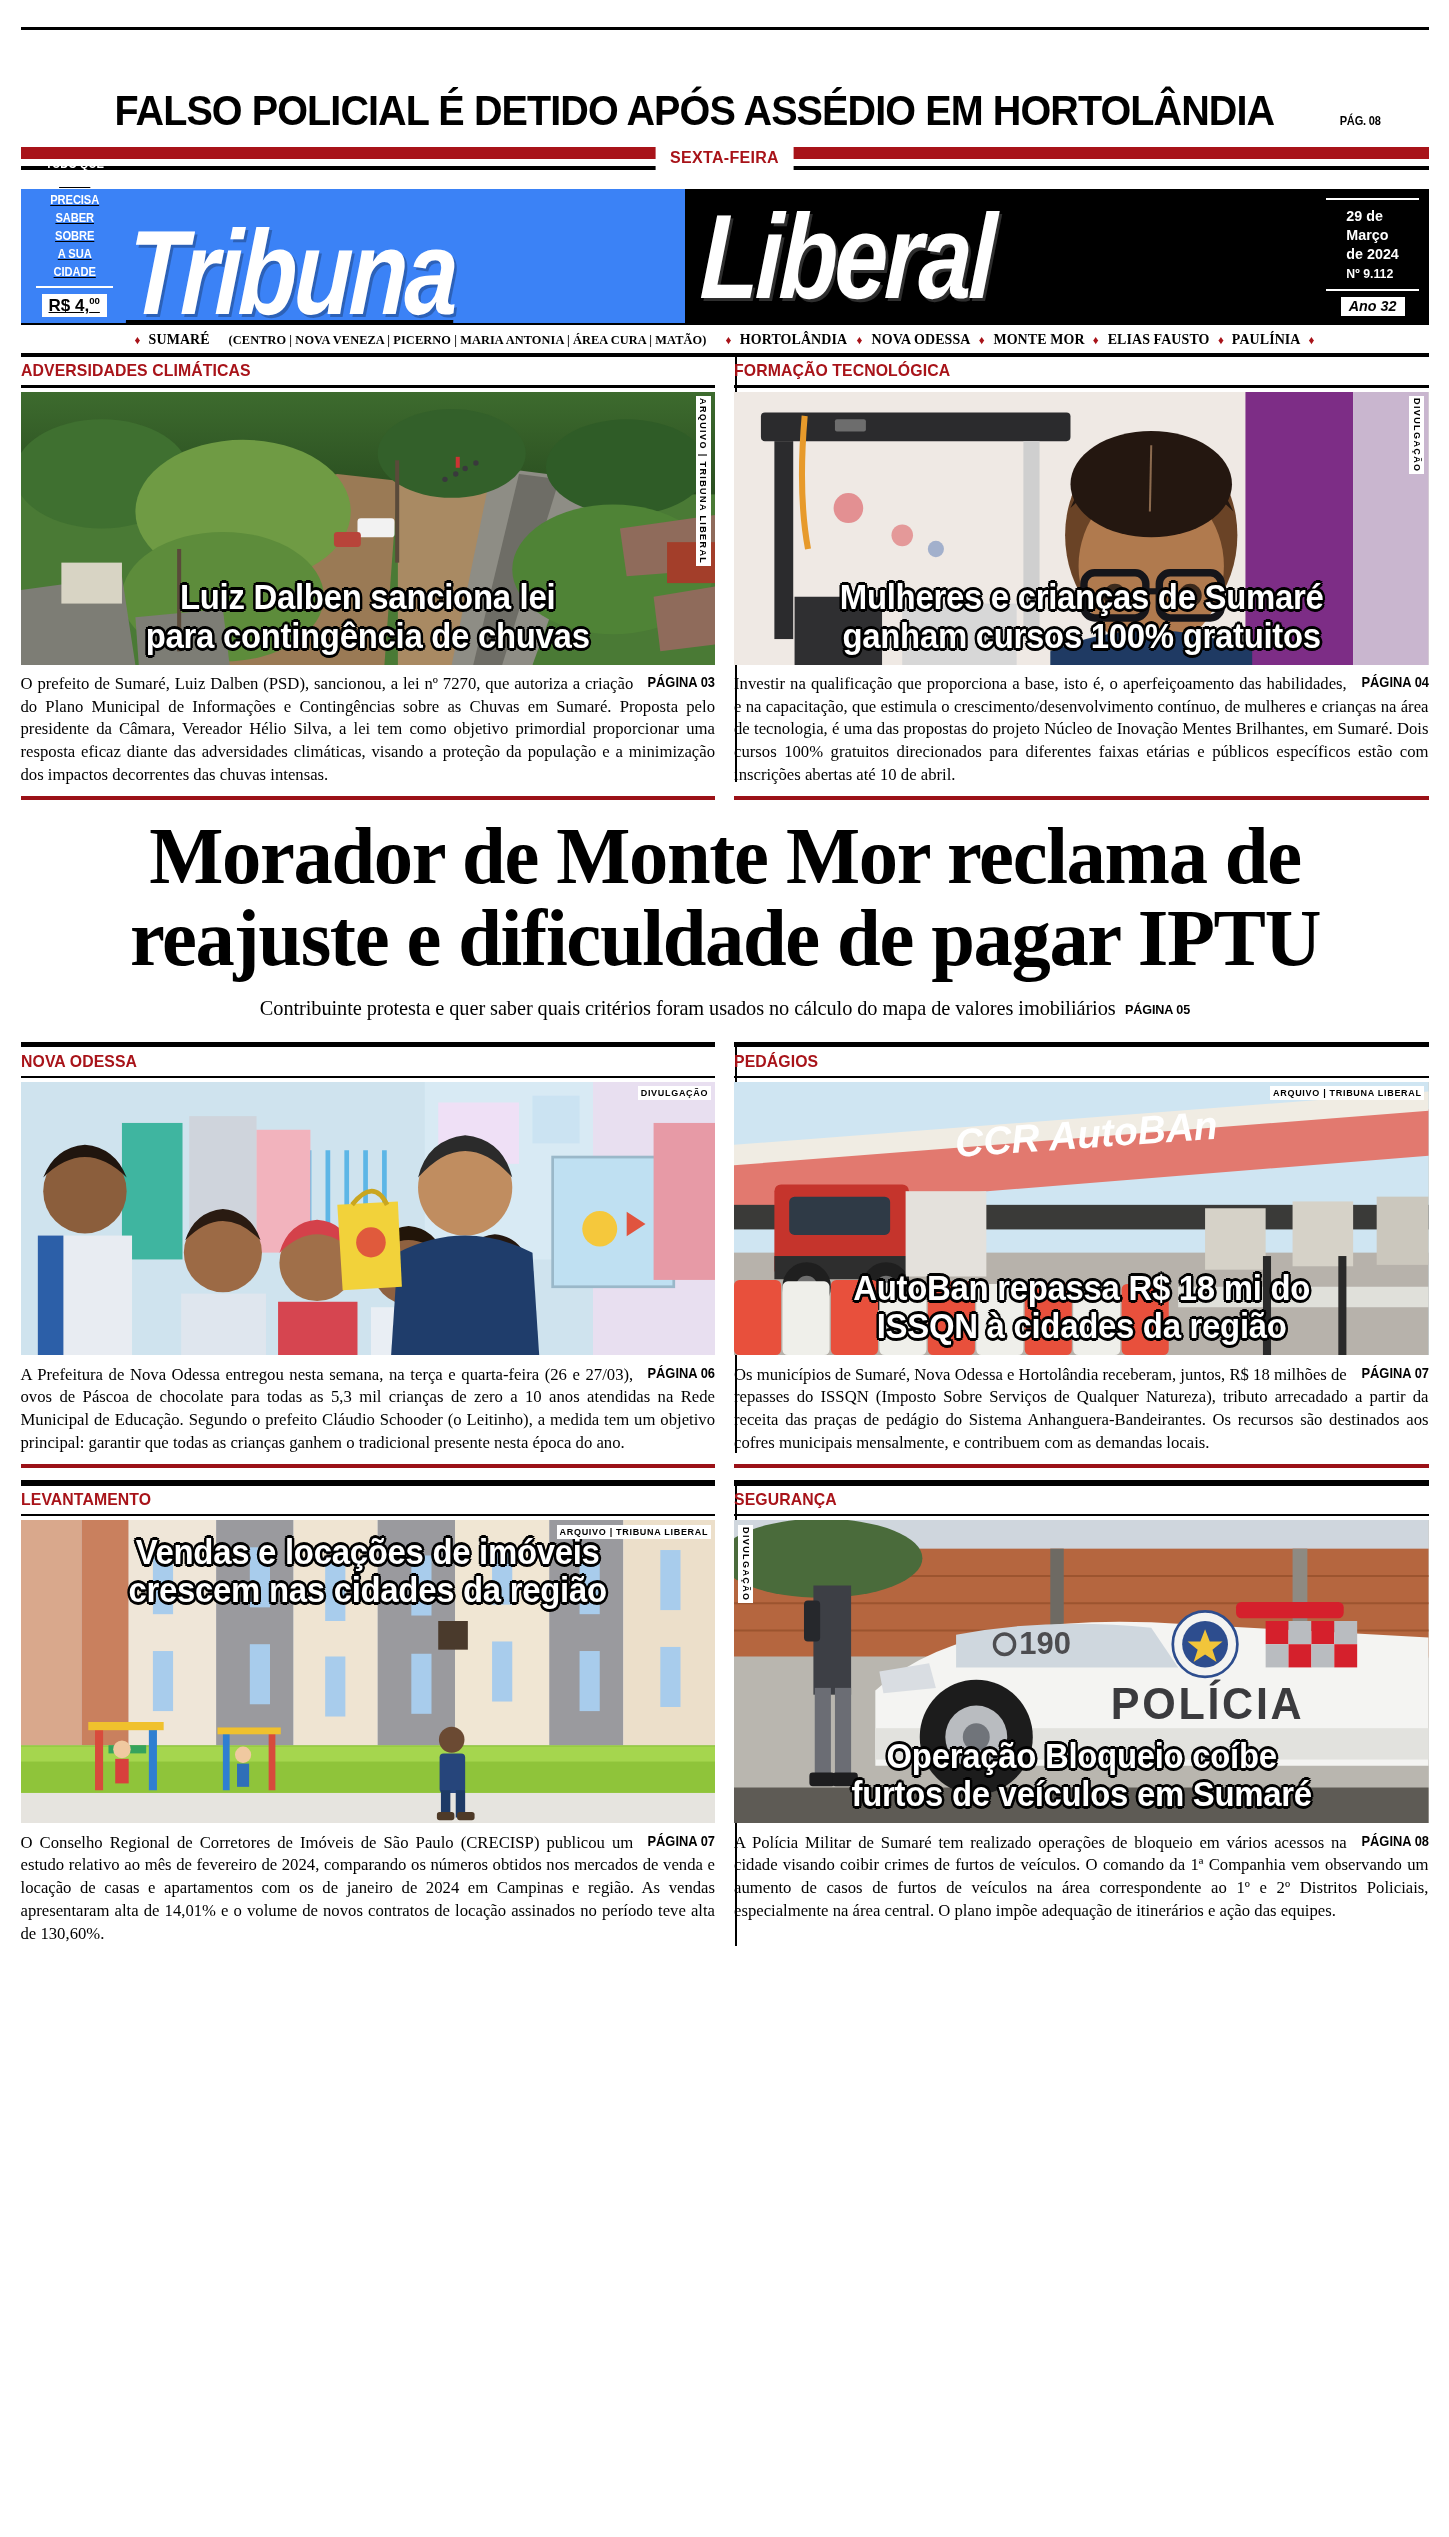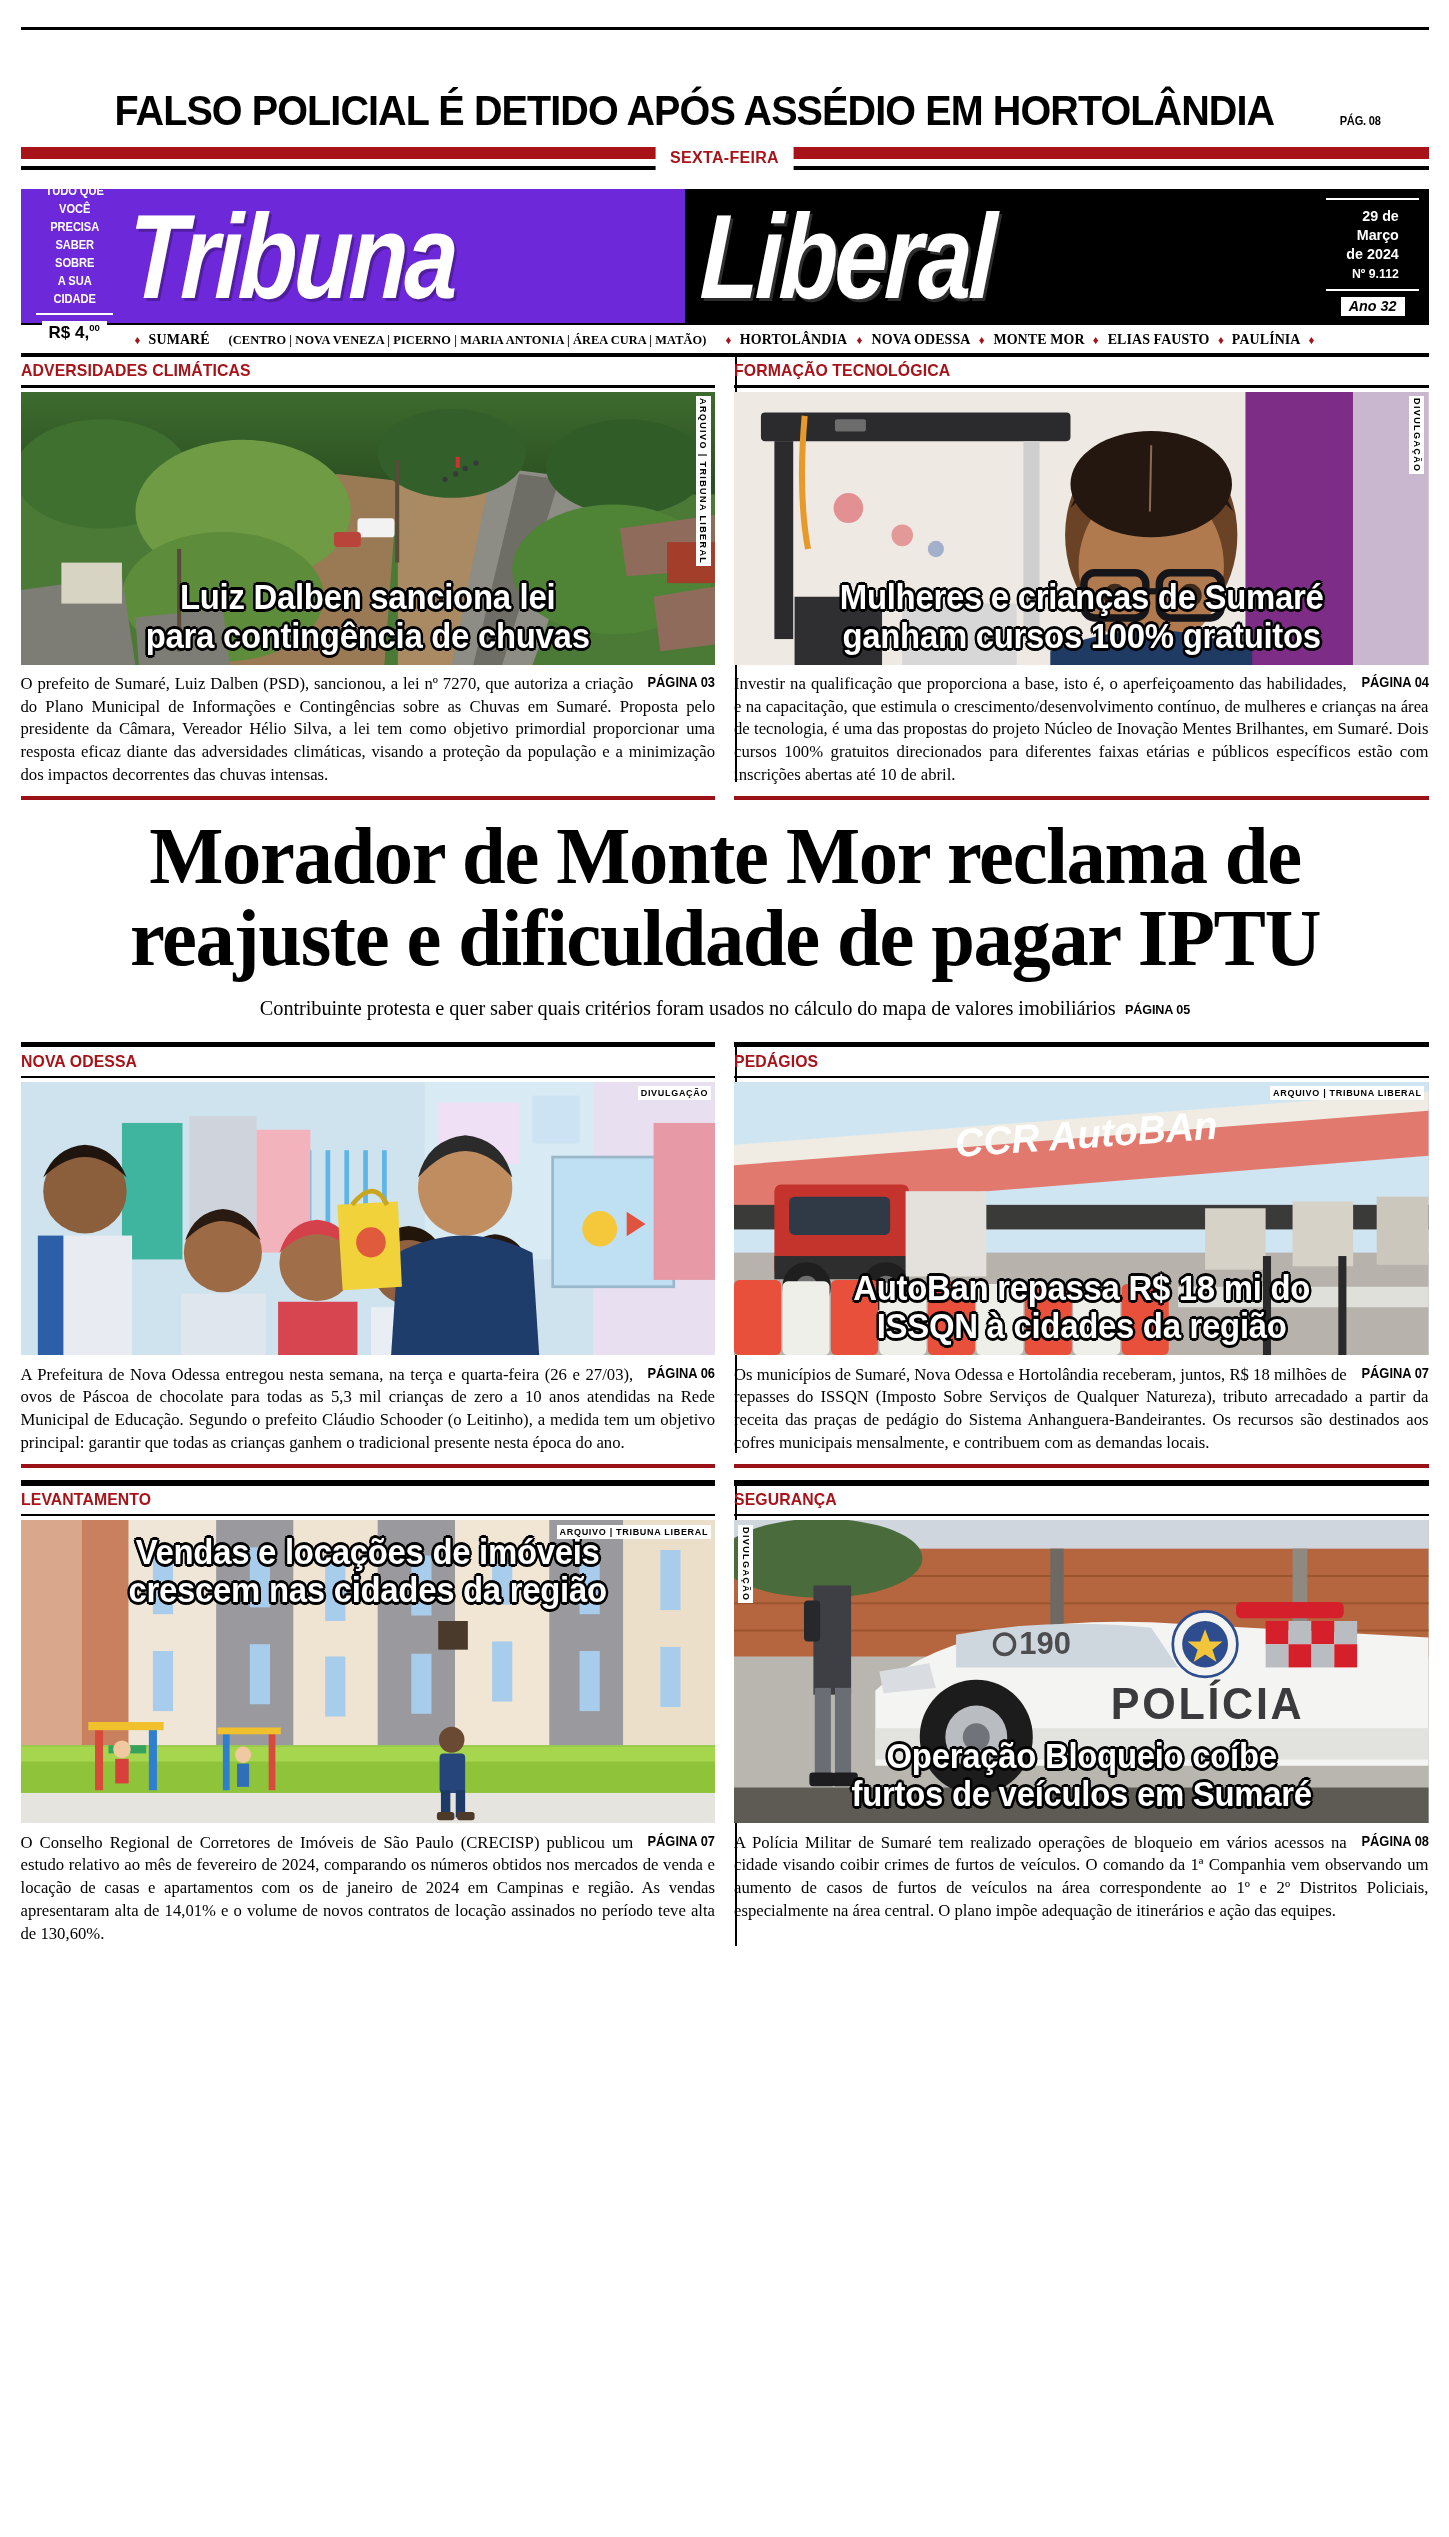--- a/index.html
+++ b/index.html
@@ -40,21 +40,21 @@
   }
   .weekday-label {
     position:absolute; left:50%; top:-0.7px; transform:translateX(-50%);
     background:#fff; padding:0 15px;
     color:#a81319; font-weight:bold; font-size:16px; letter-spacing:0.3px;
     line-height:27px;
   }
 
   
   .masthead { display:flex; height:134px; margin-top:8.2px; }
-  .mh-red   { width:47.2%; background:#6d28d9; display:flex; align-items:center; }
+  .mh-red   { width:47.2%; background:#3b82f6; display:flex; align-items:flex-end;text-decoration:underline; }
   .mh-blk   { flex:1; background:#000; display:flex; align-items:stretch; position:relative; }
 
   .mh-slogan {
     width:102px; padding:8.2px 9.6px 5.5px 15px; color:#fff;
     display:flex; flex-direction:column; justify-content:space-between;
   }
   .mh-sl-lines { }
   .mh-sl-hr { height:2px; background:#fff; margin:2.7px 0 6.8px 0; }
   .mh-sl-hr.b { margin:5.5px 0 0 0; }
   .mh-sl-txt {
@@ -81,21 +81,21 @@
   }
   .mh-blk .mh-word span { text-shadow:3.4px 3.4px 0 rgba(255,255,255,0.18); margin-left:16.4px; }
 
   .mh-date {
     width:109px; padding:9.6px 9.6px 6.8px 6.8px; color:#fff;
     display:flex; flex-direction:column; justify-content:space-between;
     align-items:center;
   }
   .mh-d-hr { height:2px; background:#fff; width:100%; }
   .mh-d-txt {
-    font-size:14.3px; font-weight:bold; text-align:right; line-height:1.35;
+    font-size:14.3px; font-weight:bold; text-align:left; line-height:1.35;
     margin:4.1px 0;
   }
   .mh-d-txt .small { font-size:12.3px; display:block; margin-top:1.4px; }
   .mh-year {
     background:#fff; color:#000; font-weight:bold; font-size:14.3px;
     padding:1.4px 8.2px; margin-top:4.1px;font-style:italic;
   }
 
   
   .cities-wrap { margin-top:0; }

